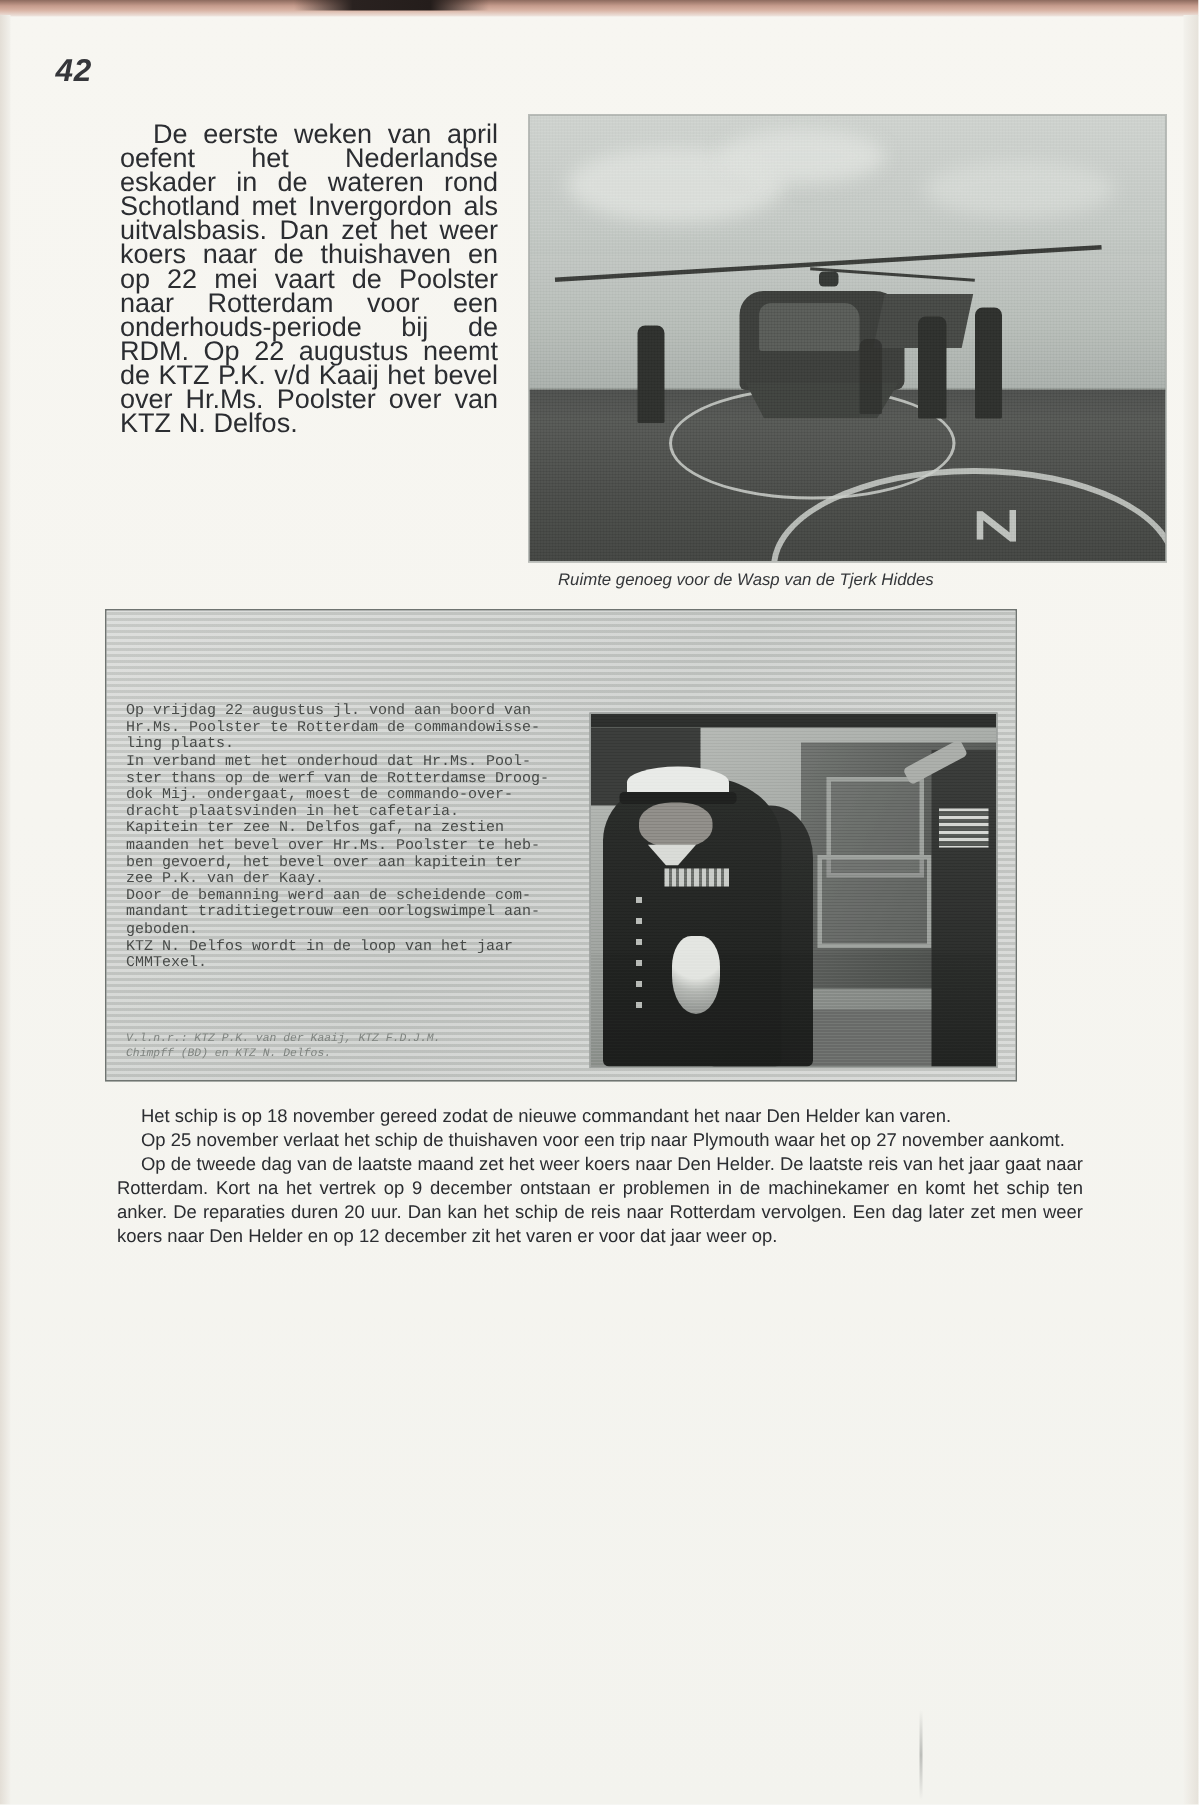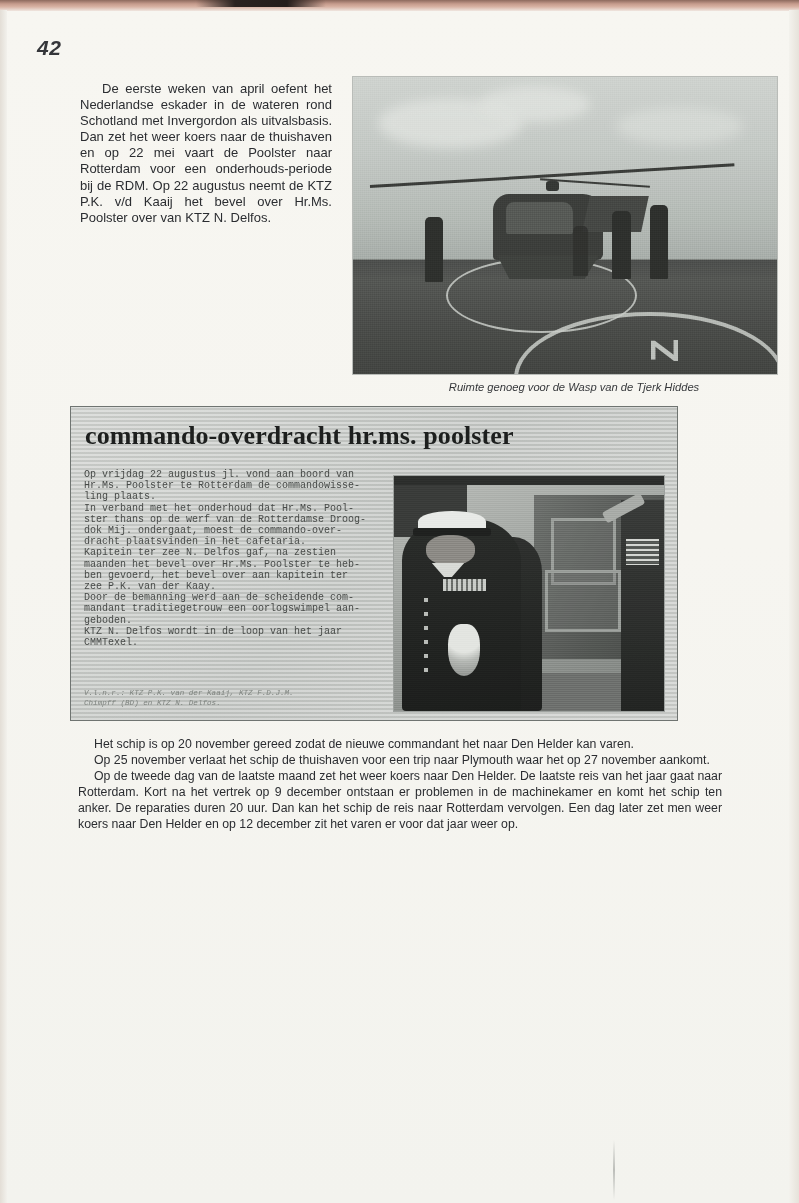--- a/index.html
+++ b/index.html
@@ -61,21 +61,21 @@
     color: #35363a;
     letter-spacing: .5px;
     text-align: center;
   }
 
   
   #intro {
     position: absolute;
     left: 80px; top: 81px;
     width: 252px;
-    font-size: 13px;
+    font-size: 18px;
     line-height: 16.1px;
     color: #2b2d31;
     text-align: justify;
     text-indent: 22px;
     word-spacing: .2px;
   }
 
   
   #deck-photo {
     position: absolute;
@@ -189,21 +189,21 @@
       repeating-linear-gradient(0deg, rgba(255,255,255,.045) 0 1px, rgba(0,0,0,.045) 1px 2px),
       repeating-linear-gradient(90deg, rgba(255,255,255,.03) 0 1px, rgba(0,0,0,.03) 1px 2px);
     pointer-events: none;
     mix-blend-mode: overlay;
   }
 
   #photo-caption {
     position: absolute;
     left: 372px; top: 381px;
     width: 404px;
-    text-align: center;
+    text-align: left;
     font-size: 11.2px;
     font-style: italic;
     color: #35373a;
   }
 
   
   #clipping {
     position: absolute;
     left: 70px; top: 406px;
     width: 606px; height: 313px;
@@ -435,21 +435,20 @@
     <div class="figure" style="left:52%;top:50%;width:3.4%;height:17%;opacity:.8;"></div>
 
     <div class="ph-grain"></div>
   </div>
 
   <div id="photo-caption">Ruimte genoeg voor de Wasp van de Tjerk Hiddes</div>
 
   <div id="clipping">
     <div id="clipping-texture"></div>
 
-    <div id="clipping-headline">commando-overdracht hr.ms. poolster</div>
     <div id="clipping-body">Op vrijdag 22 augustus jl. vond aan boord van
 Hr.Ms. Poolster te Rotterdam de commandowisse-
 ling plaats.
 In verband met het onderhoud dat Hr.Ms. Pool-
 ster thans op de werf van de Rotterdamse Droog-
 dok Mij. ondergaat, moest de commando-over-
 dracht plaatsvinden in het cafetaria.
 Kapitein ter zee N. Delfos gaf, na zestien
 maanden het bevel over Hr.Ms. Poolster te heb-
 ben gevoerd, het bevel over aan kapitein ter
@@ -482,18 +481,18 @@
       <div class="cp-tassel"></div>
       <div class="cp-rightfig"></div>
       <div class="cp-sleeve"></div>
       <div class="cp-arm"></div>
 
       <div class="cp-grain"></div>
     </div>
   </div>
 
   <div id="closing">
-    <p>Het schip is op 20 november gereed zodat de nieuwe commandant het naar Den Helder kan varen.</p>
+    <p>Het schip is op 18 november gereed zodat de nieuwe commandant het naar Den Helder kan varen.</p>
     <p>Op 25 november verlaat het schip de thuishaven voor een trip naar Plymouth waar het op 27 november aankomt.</p>
     <p class="last">Op de tweede dag van de laatste maand zet het weer koers naar Den Helder. De laatste reis van het jaar gaat naar Rotterdam. Kort na het vertrek op 9 december ontstaan er problemen in de machinekamer en komt het schip ten anker. De reparaties duren 20 uur. Dan kan het schip de reis naar Rotterdam vervolgen. Een dag later zet men weer koers naar Den Helder en op 12 december zit het varen er voor dat jaar weer op.</p>
   </div>
 
 </div>
 
 </body></html>

